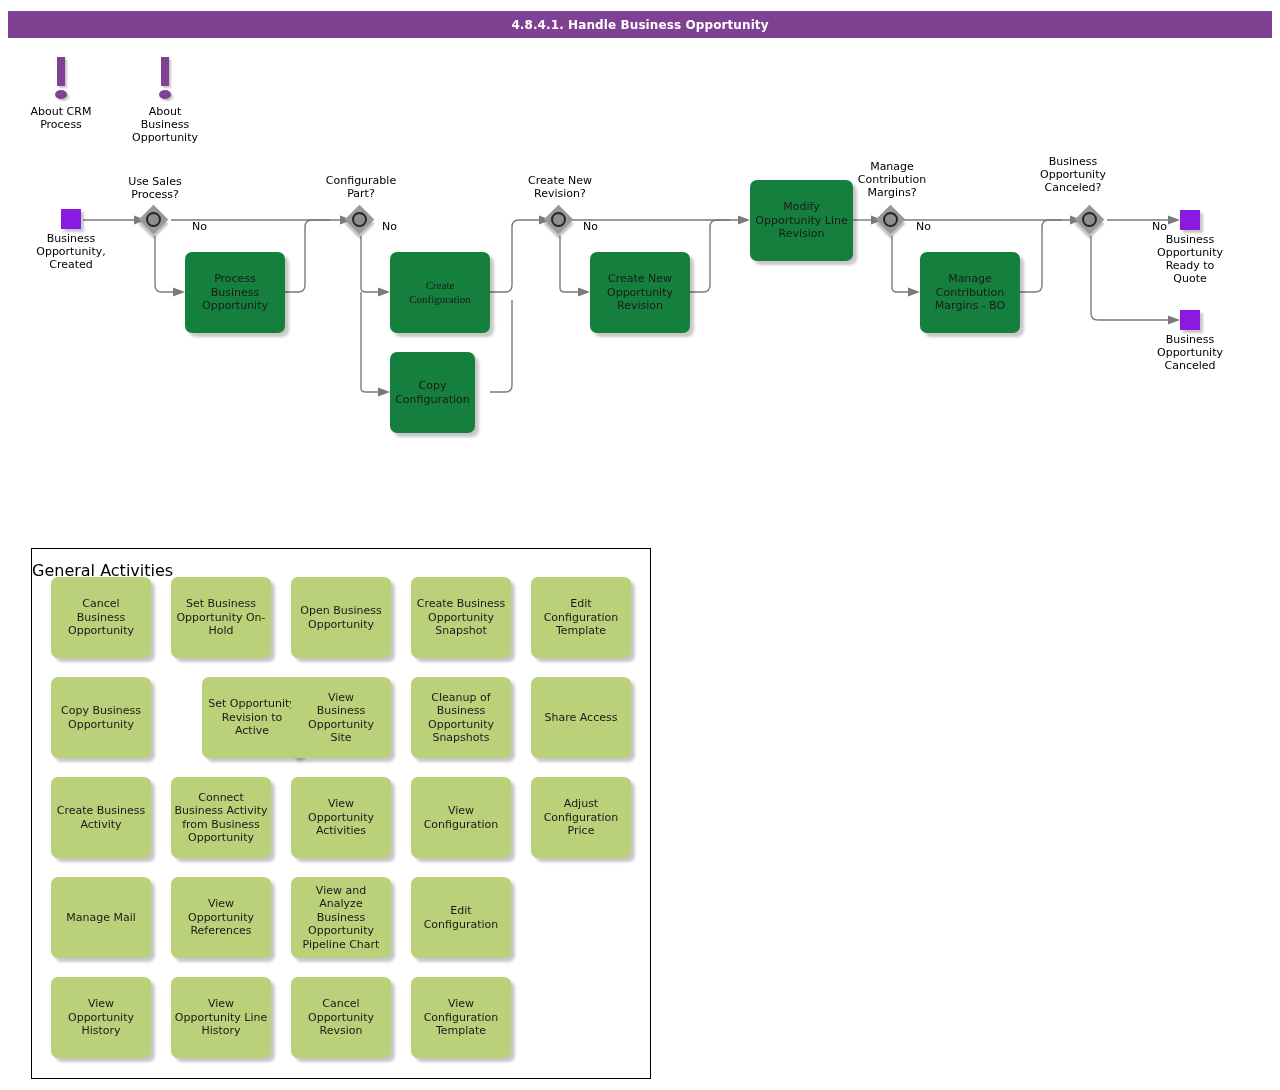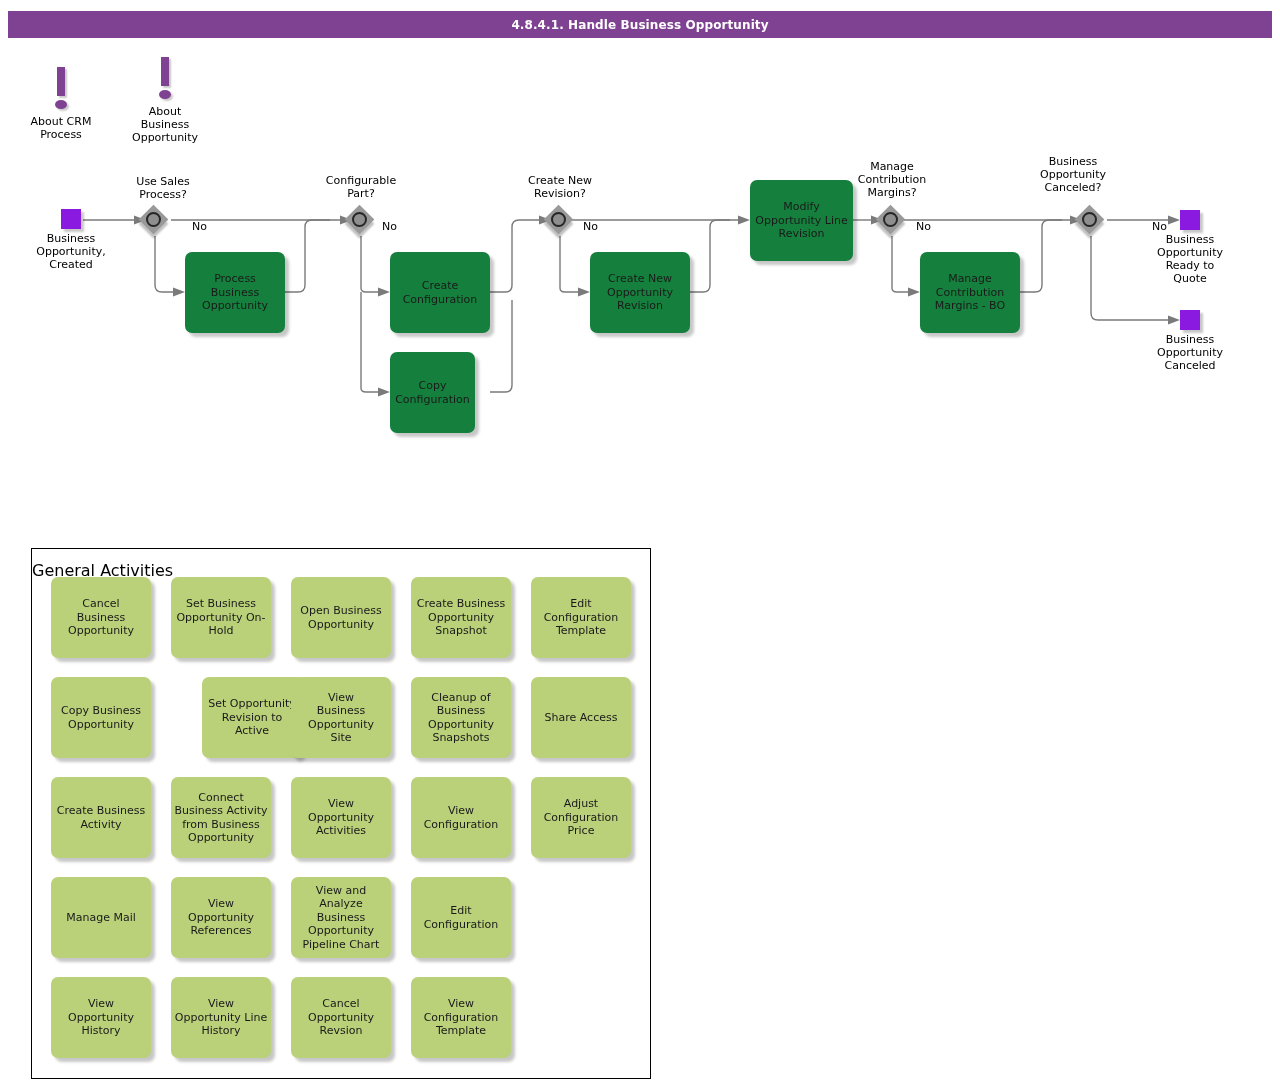--- a/index.html
+++ b/index.html
@@ -201,21 +201,21 @@
     box-sizing: border-box;
   }
 </style>
 </head>
 <body>
 
 <div id="title-bar">
   <span>4.8.4.1. Handle Business Opportunity</span>
 </div>
 
-<div class="info-icon-wrap" style="left:16px; top:67px; width:90px;">
+<div class="info-icon-wrap" style="left:16px; top:57px; width:90px;">
   <div class="excl">
     <div class="bar"></div>
     <div class="dot"></div>
   </div>
   <div class="icon-caption">About CRM
 Process</div>
 </div>
 
 <div class="info-icon-wrap" style="left:120px; top:57px; width:90px;">
   <div class="excl">
@@ -289,21 +289,21 @@
 
 <div class="terminal-sq" style="left:1180px; top:310px;"></div>
 <div class="terminal-label" style="left:1135px; top:333px; width:110px;">Business
 Opportunity
 Canceled</div>
 
 <div class="gateway" style="left:140px; top:206px;">
   <div class="dia"></div>
   <div class="ring"></div>
 </div>
-<div class="gateway-label" style="left:108px; top:175px; width:110px;">Use Sales
+<div class="gateway-label" style="left:100px; top:175px; width:110px;">Use Sales
 Process?</div>
 <div class="edge-label" style="left:192px; top:203px;">No</div>
 
 <div class="gateway" style="left:346px; top:206px;">
   <div class="dia"></div>
   <div class="ring"></div>
 </div>
 <div class="gateway-label" style="left:306px; top:174px; width:110px;">Configurable
 Part?</div>
 <div class="edge-label" style="left:382px; top:203px;">No</div>
@@ -330,21 +330,21 @@
   <div class="ring"></div>
 </div>
 <div class="gateway-label" style="left:1018px; top:155px; width:110px;">Business
 Opportunity
 Canceled?</div>
 <div class="edge-label" style="left:1152px; top:203px;">No</div>
 
 <div class="activity" style="left:185px; top:252px; width:100px; height:81px;">Process
 Business
 Opportunity</div>
-<div class="activity" style="left:390px; top:252px; width:100px; height:81px;">Create
+<div class="activity" style="left:390px; top:252px; width:100px; height:81px;font-family:Liberation Serif, serif;">Create
 Configuration</div>
 <div class="activity" style="left:390px; top:352px; width:85px; height:81px;">Copy
 Configuration</div>
 <div class="activity" style="left:590px; top:252px; width:100px; height:81px;">Create New
 Opportunity
 Revision</div>
 <div class="activity" style="left:750px; top:180px; width:103px; height:81px;">Modify
 Opportunity Line
 Revision</div>
 <div class="activity" style="left:920px; top:252px; width:100px; height:81px;">Manage

